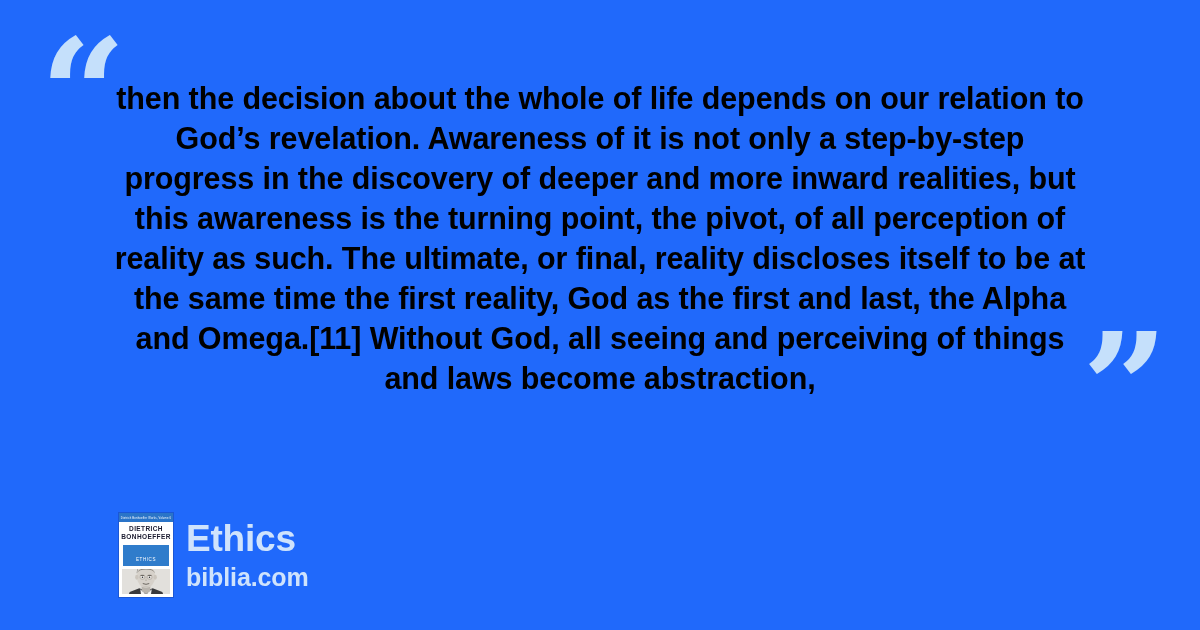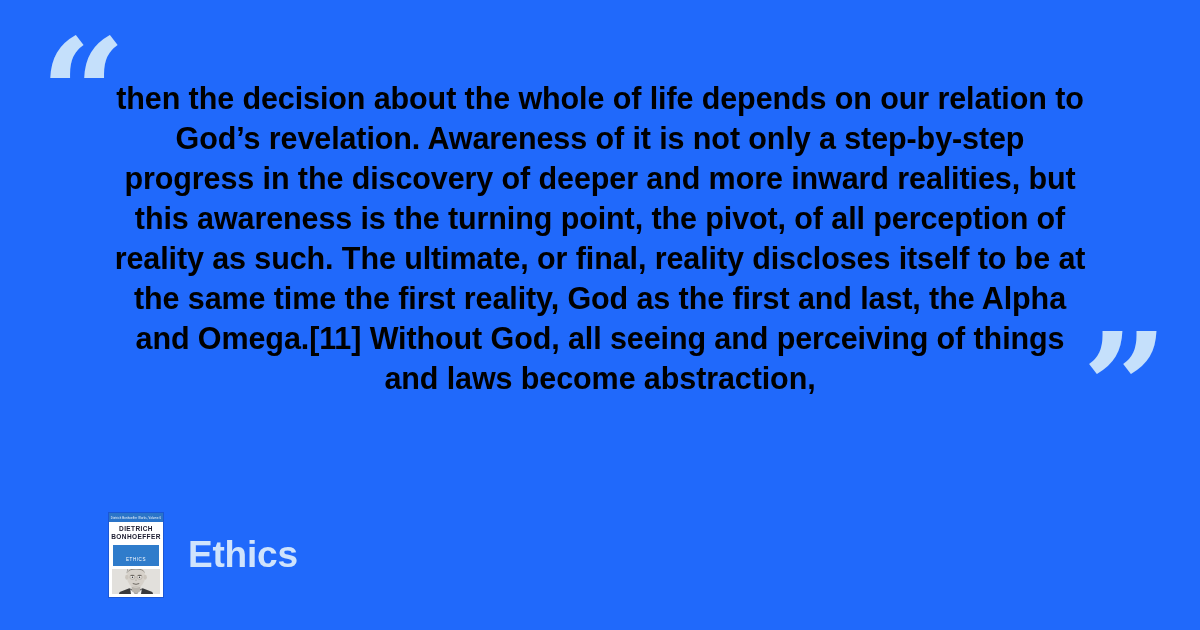--- a/index.html
+++ b/index.html
@@ -52,24 +52,24 @@
     font-family: "Liberation Sans", sans-serif;
     font-weight: 700;
     font-size: 30.5px;
     line-height: 40px;
     letter-spacing: -0.1px;
   }
 
   
   .footer {
     position: absolute;
-    left: 108px;
+    left: 118px;
     bottom: 32px;
     display: flex;
-    gap: 24px;
+    gap: 12px;
   }
 
   .book-cover {
     position: relative;
     width: 56px;
     height: 86px;
     background: #ffffff;
     border: 1px solid #1b57d4;
     box-sizing: border-box;
     overflow: hidden;
@@ -209,17 +209,18 @@
 
           <path d="M22 23.3 Q25 24.8 28 23.3" fill="none" stroke="#5d5851" stroke-width="0.9" stroke-linecap="round"></path>
 
           <path d="M20 24.6 Q25 28.6 30 24.6 Q25 27.4 20 24.6 Z" fill="#c4bfb7"></path>
         </svg>
       </div>
     </div>
 
     <div class="footer-text">
       <div class="book-title">Ethics</div>
+      <div class="site-name">biblia.com</div>
     </div>
 
   </div>
 
 </div>
 
 </body></html>

